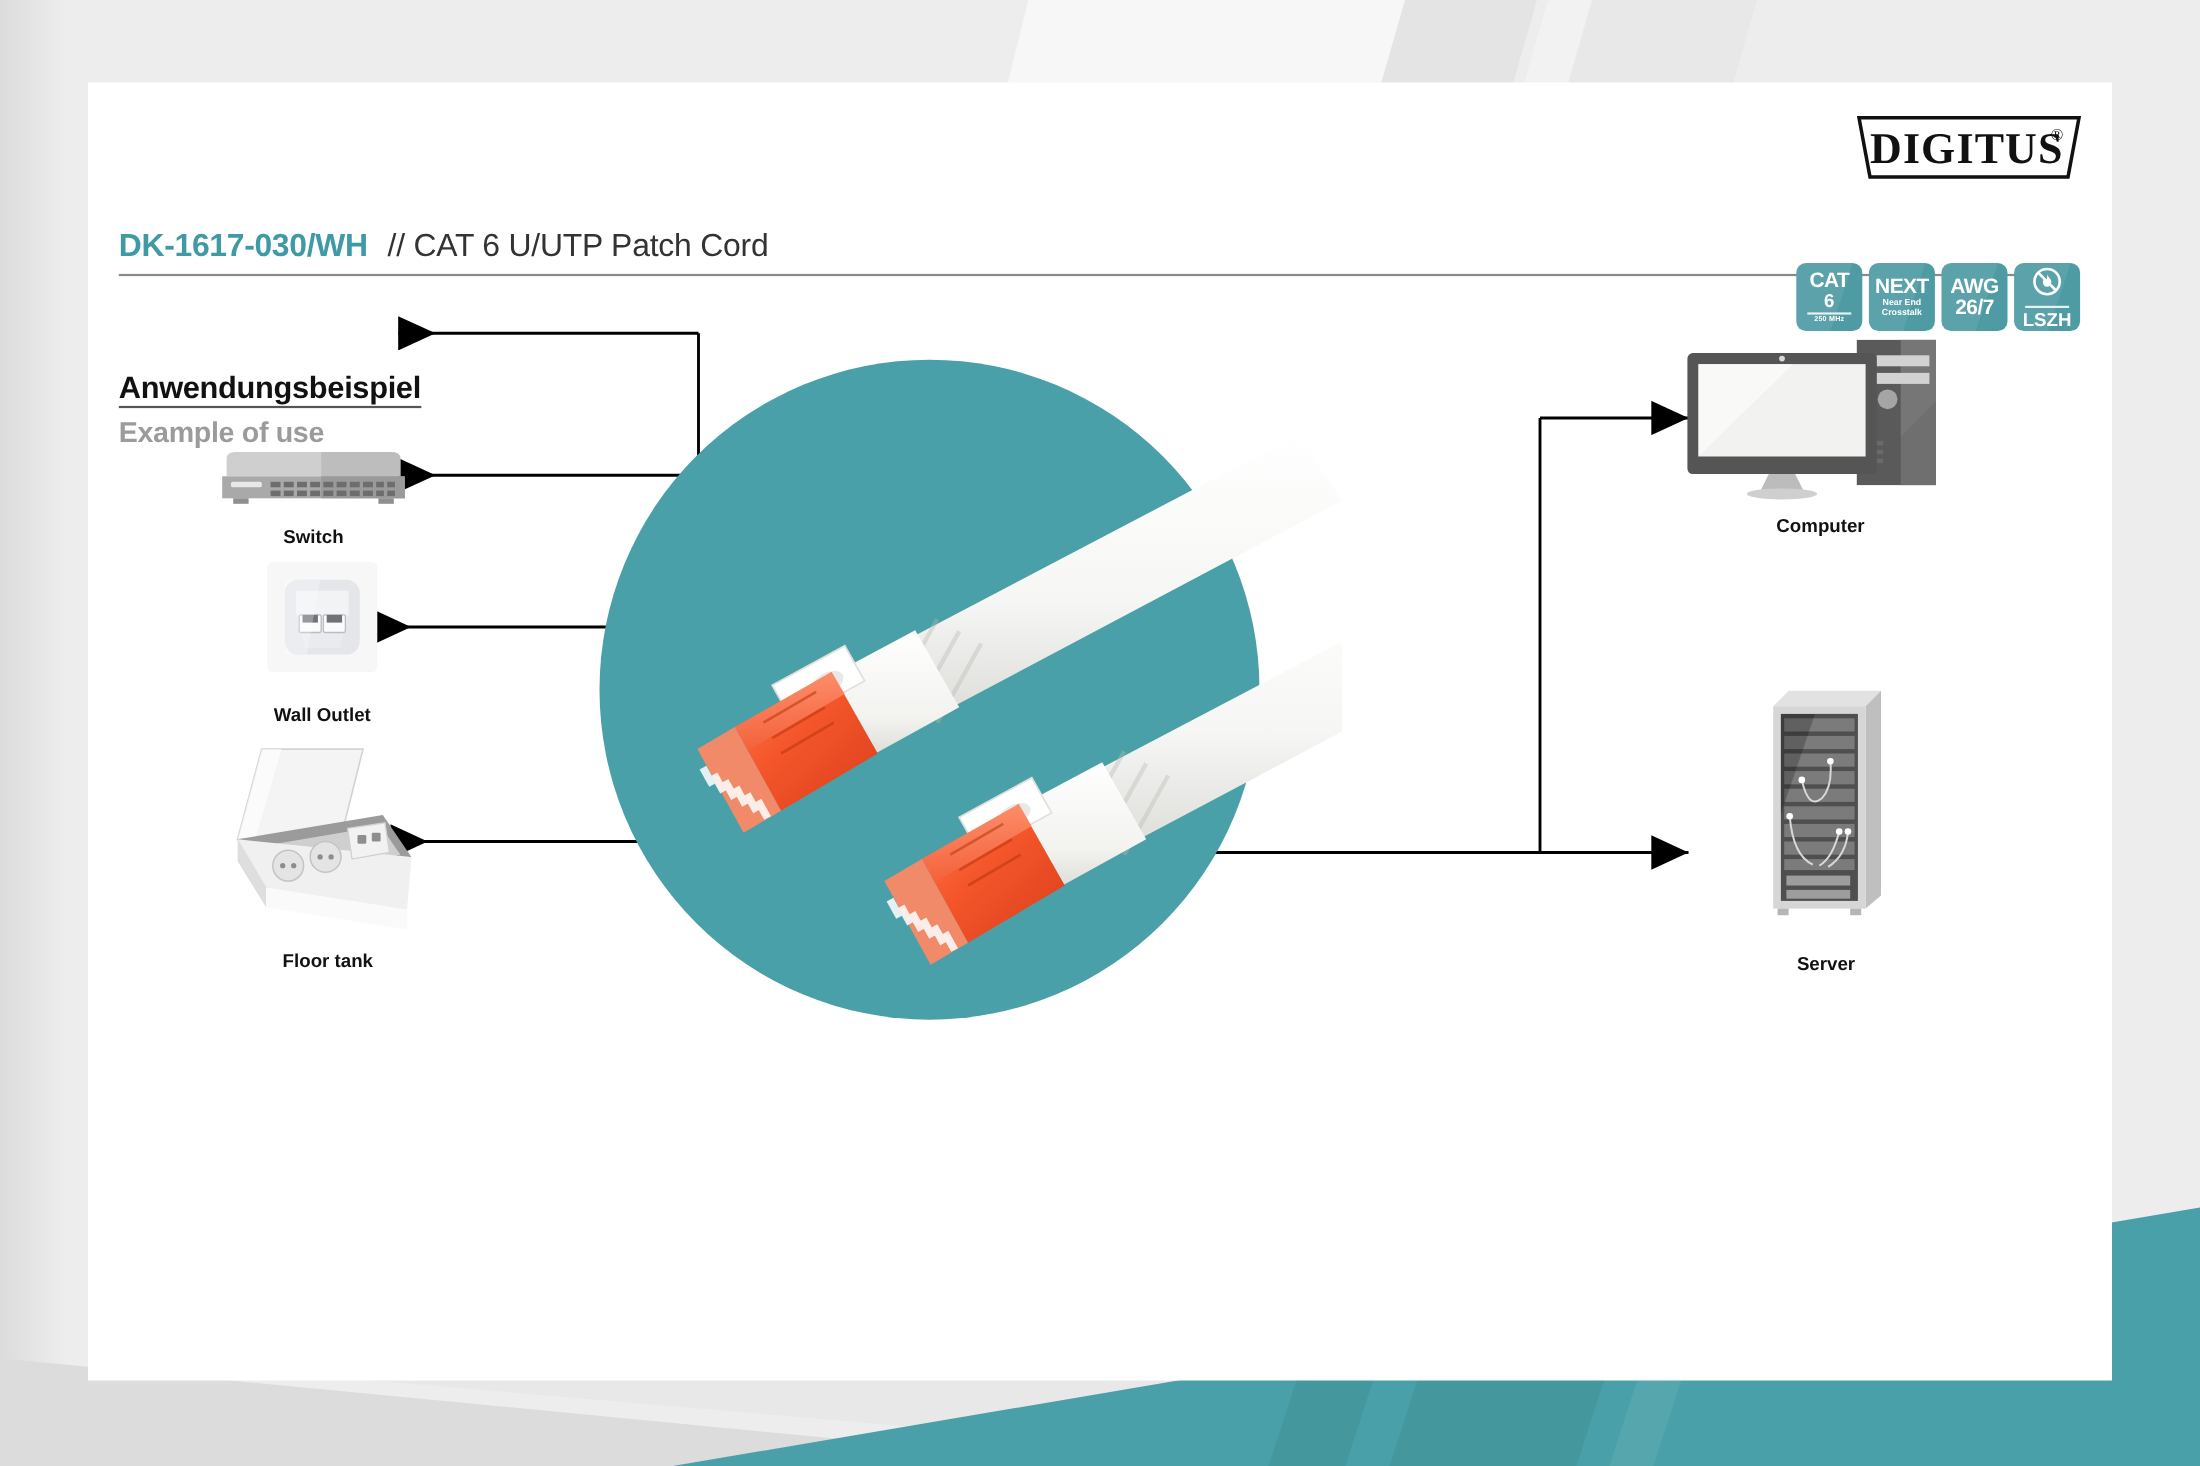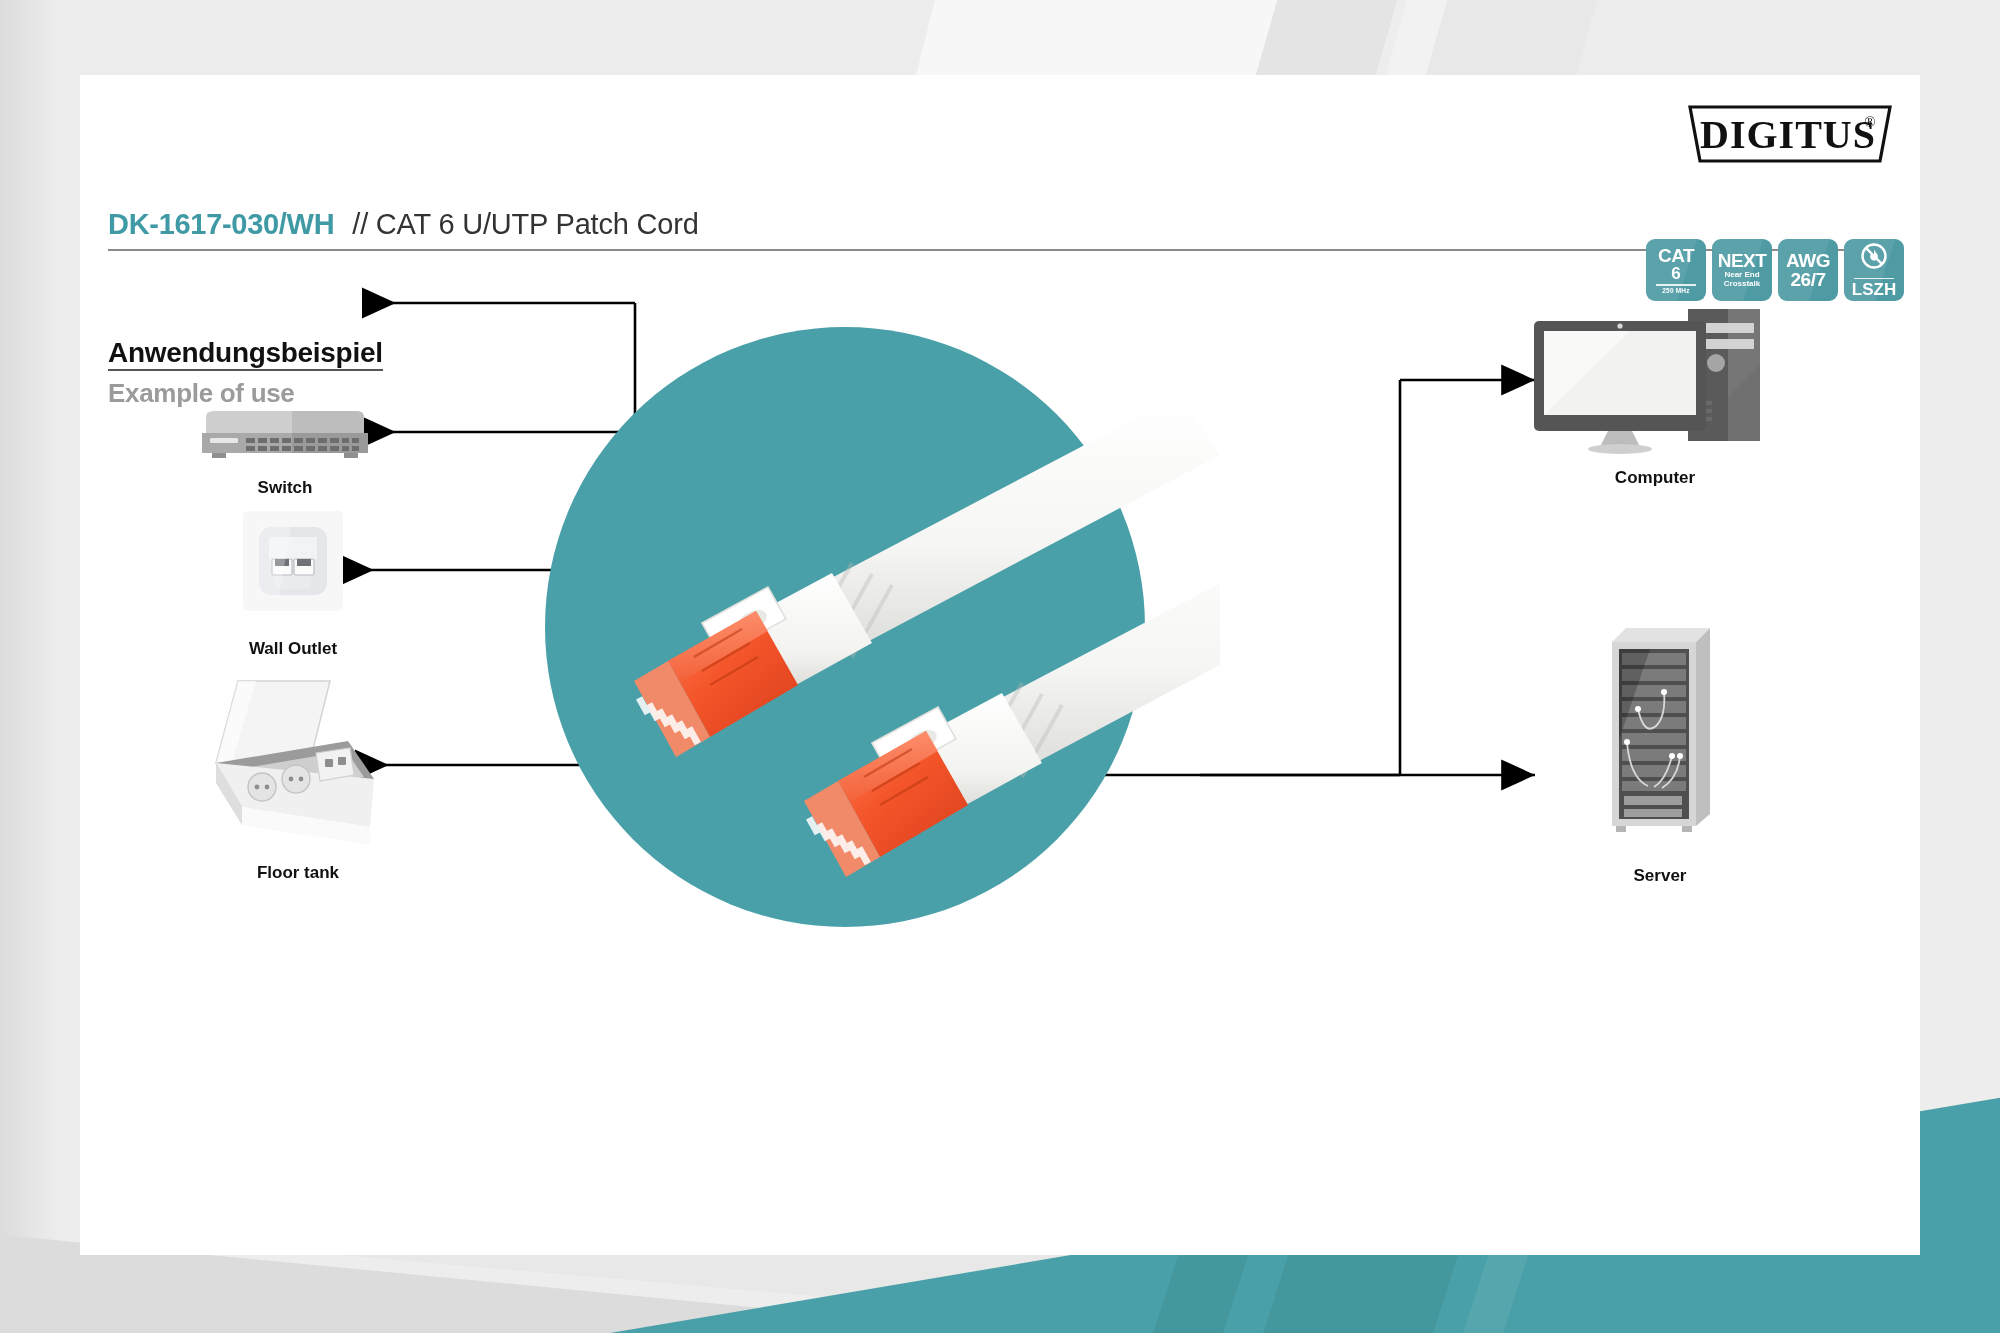--- a/index.html
+++ b/index.html
@@ -125,21 +125,21 @@
     font-size: 29px;
     color: #333333;
     margin-left: 18px;
     letter-spacing: -0.2px;
     margin-top: 18px;
   }
 
   
   .badges {
     position: absolute;
-    right: 16px;
+    right: 29px;
     top: 164px;
     display: flex;
     gap: 6px;
     justify-content: center;
   }
   .badge {
     width: 60px;
     height: 62px;
     border-radius: 9px;
     background: #4f9ba4;

